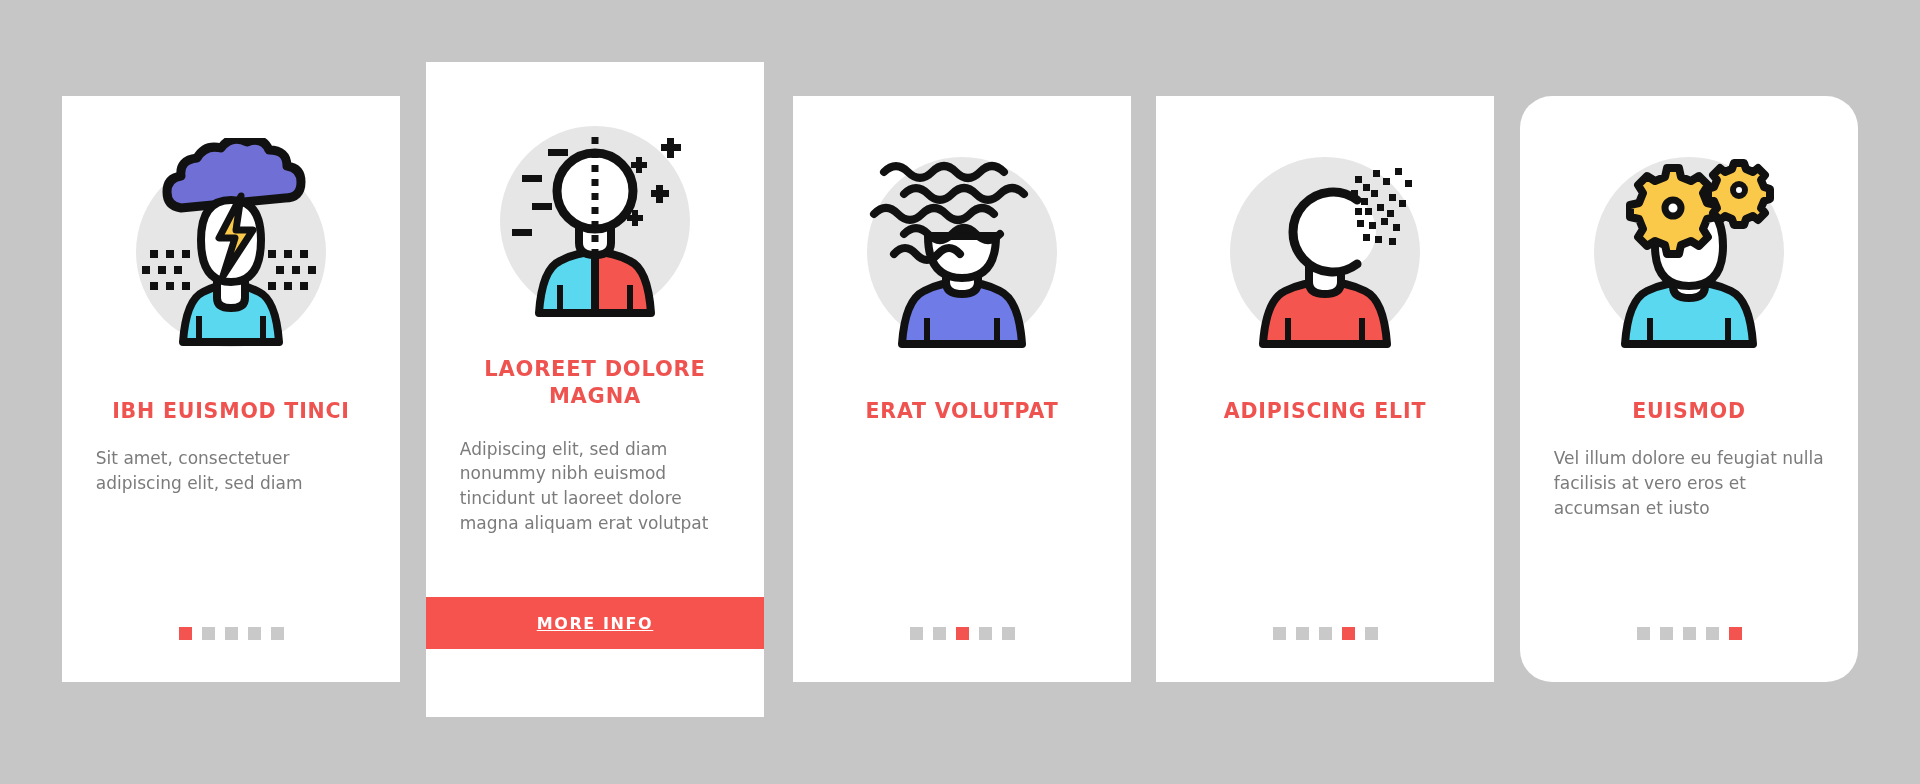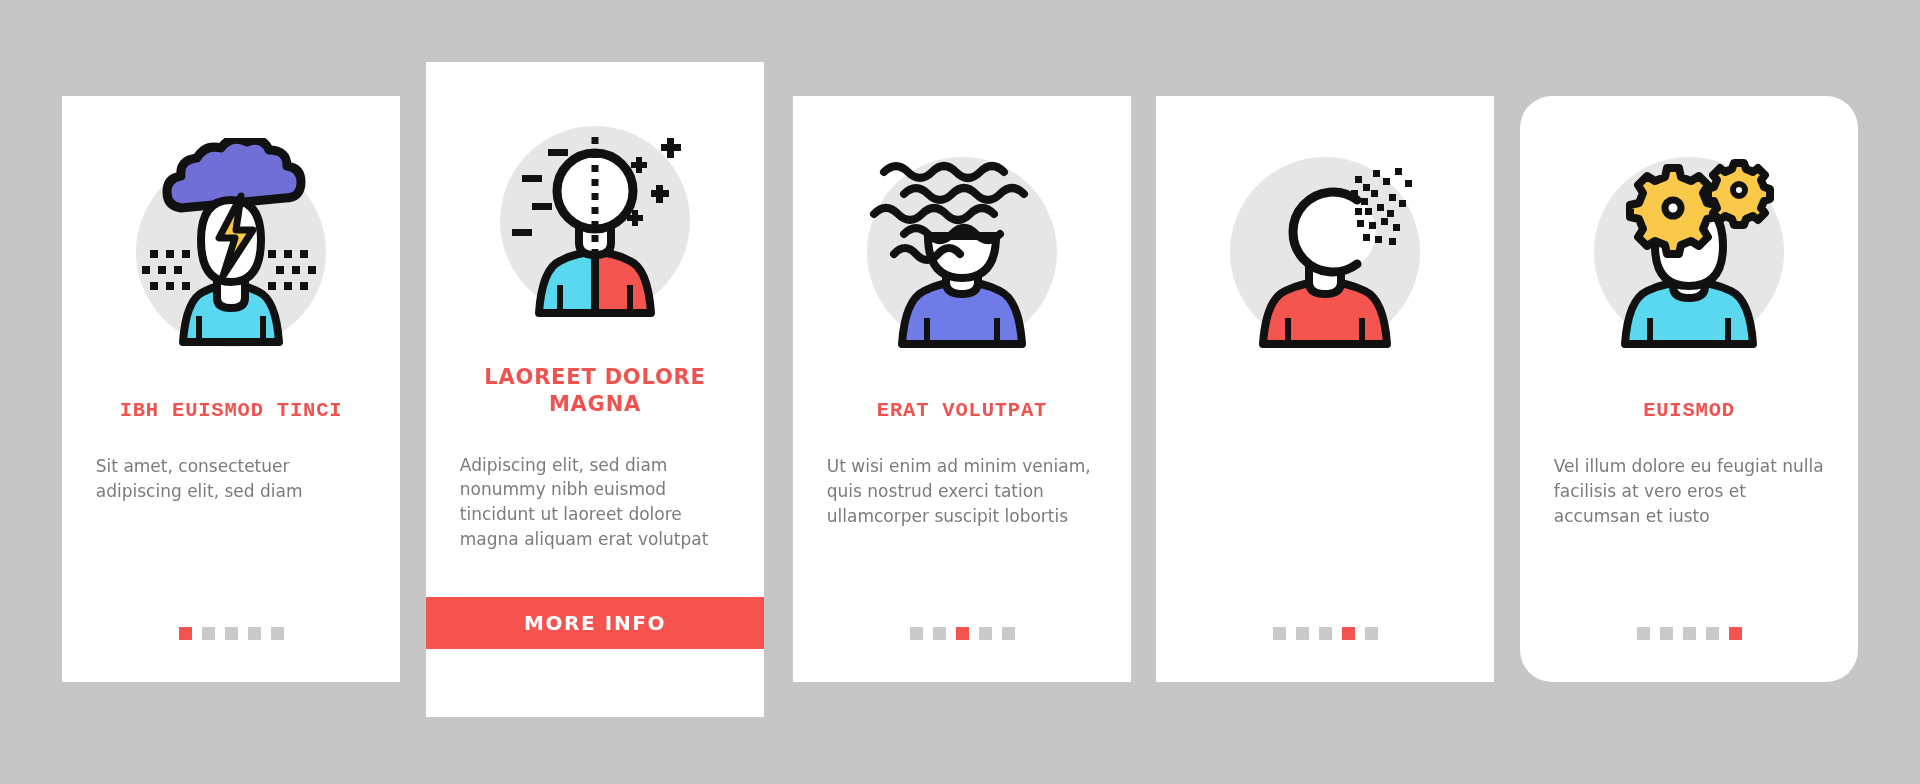--- a/index.html
+++ b/index.html
@@ -10,21 +10,20 @@
     overflow: hidden;
   }
   .stage { position: relative; width: 1920px; height: 784px; }
 
   .card {
     position: absolute;
     background: #ffffff;
     display: flex;
     flex-direction: column;
     align-items: center;
-    gap: 8px;
   }
   .card.regular { top: 96px; width: 338px; height: 586px; }
   .card.featured { top: 62px; width: 338px; height: 655px; }
 
   .c1 { left: 62px; }
   .c2 { left: 426px; }
   .c3 { left: 793px; }
   .c4 { left: 1156px; }
   .c5 { left: 1520px; border-radius: 32px; }
 
@@ -42,21 +41,21 @@
   
   .title {
     color: #ef5350;
     font-weight: 700;
     font-size: 20.5px;
     letter-spacing: 0.8px;
     text-align: center;
     line-height: 1.28;
     width: 86%;
   }
-  .card.regular .title { margin-top: 12px; font-family: Liberation Mono, monospace; }
+  .card.regular .title { margin-top: 20px; }
   .card.featured .title { margin-top: 8px; font-size: 21px; }
 
   .desc {
     color: #7b7b7b;
     font-size: 17px;
     line-height: 1.45;
     text-align: left;
     width: 80%;
   }
   .card.regular .desc { margin-top: 22px; }
@@ -76,28 +75,29 @@
 
   
   .cta {
     position: absolute;
     left: 0; right: 0;
     bottom: 68px;
     height: 52px;
     background: #f6534f;
     color: #ffffff;
     font-weight: 700;
-    font-size: 20px;
+    font-size: 16px;
     letter-spacing: 1.6px;
     display: flex;
     align-items: center;
     justify-content: center;
     border: none;
     cursor: pointer;
     font-family: inherit;
+    text-decoration: underline;
   }
 </style>
 </head>
 <body>
 
 <div class="stage">
 
   <div class="card regular c1">
     <div class="illus-wrap">
       <svg class="illus" width="240" height="232" viewBox="0 0 240 232">
@@ -208,21 +208,20 @@
         <g fill="none" stroke="#111" stroke-width="8" stroke-linecap="round">
           <path d="M42 34 q12 -12 24 0 t24 0 t24 0 t24 0 t24 0"></path>
           <path d="M62 56 q12 -12 24 0 t24 0 t24 0 t24 0 t24 0"></path>
           <path d="M32 76 q12 -12 24 0 t24 0 t24 0 t24 0 t24 0"></path>
           <path d="M62 96 q12 -12 24 0 t24 0 t24 0 t24 0"></path>
           <path d="M52 116 q11 -12 22 0 t22 0 t22 0"></path>
         </g>
       </svg>
     </div>
     <div class="title">ERAT VOLUTPAT</div>
-    <div class="desc">Ut wisi enim ad minim veniam, quis nostrud exerci tation ullamcorper suscipit lobortis</div>
     <div class="dots">
       <span class="dot"></span>
       <span class="dot"></span>
       <span class="dot active"></span>
       <span class="dot"></span>
       <span class="dot"></span>
     </div>
   </div>
 
   <div class="card regular c4">
@@ -259,20 +258,21 @@
           <rect x="152" y="82" width="7" height="7"></rect>
             <rect x="164" y="84" width="7" height="7"></rect>
           <rect x="176" y="80" width="7" height="7"></rect>
             <rect x="188" y="86" width="7" height="7"></rect>
           <rect x="158" y="96" width="7" height="7"></rect>
             <rect x="170" y="98" width="7" height="7"></rect>
           <rect x="184" y="100" width="7" height="7"></rect>
         </g>
       </svg>
     </div>
+    <div class="title">ADIPISCING ELIT</div>
     <div class="dots">
       <span class="dot"></span>
       <span class="dot"></span>
       <span class="dot"></span>
       <span class="dot active"></span>
       <span class="dot"></span>
     </div>
   </div>
 
   <div class="card regular c5">

